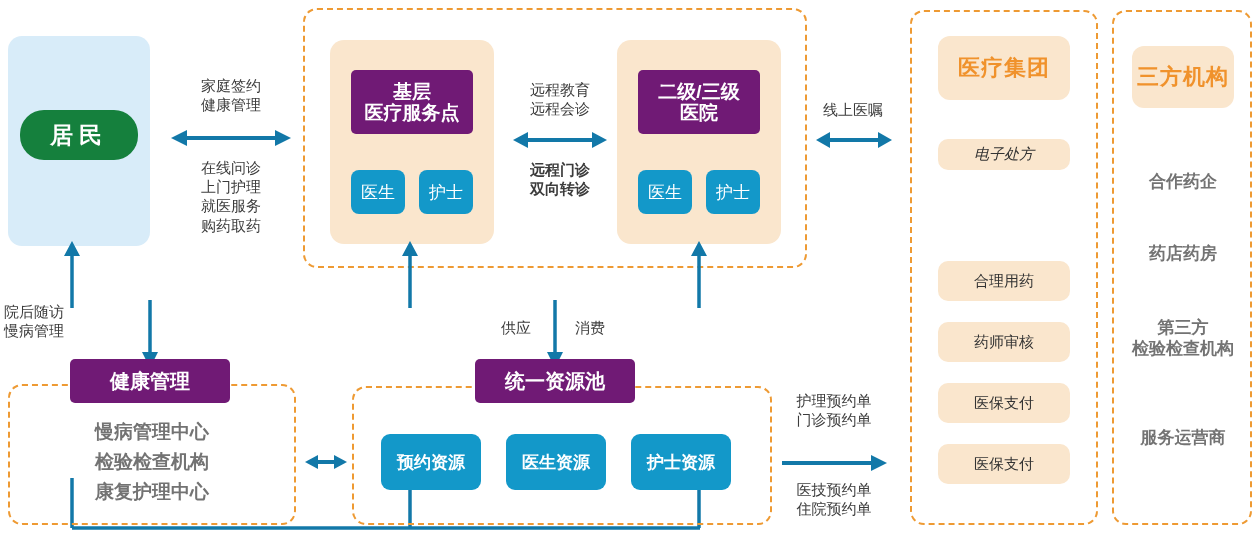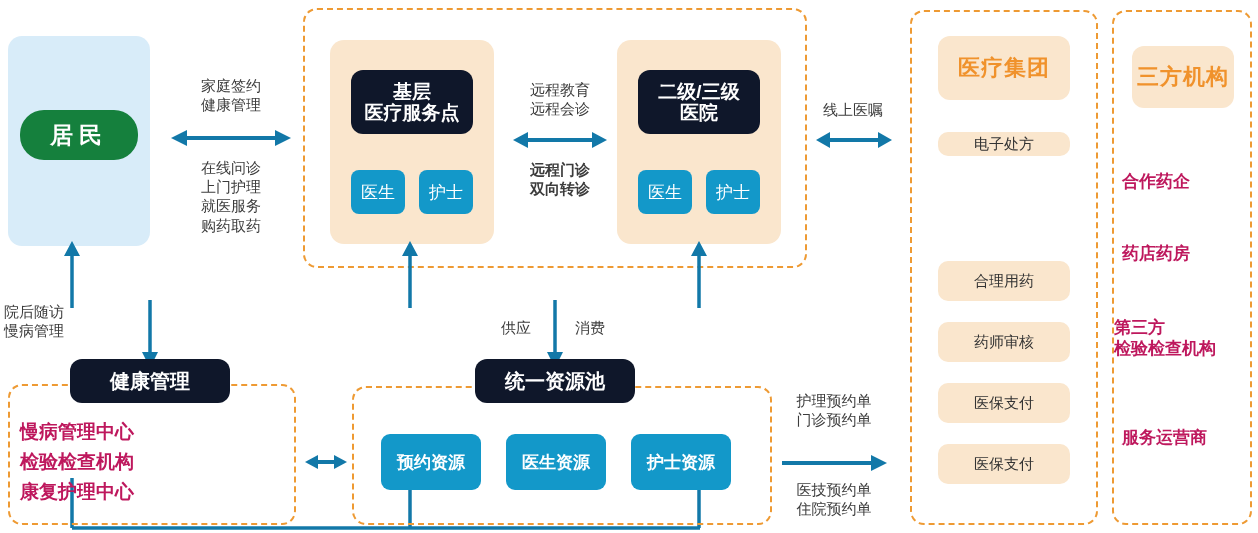--- a/index.html
+++ b/index.html
@@ -30,22 +30,22 @@
   
   .pill-darkblue{
     background:#15803d;
     border-radius:24px;
     color:#fff;
     font-weight:bold;
     display:flex;align-items:center;justify-content:center;
     letter-spacing:6px;
   }
   .pill-orange{
-    background:#0f172a;
-    border-radius:12px;
+    background:#701a75;
+    border-radius:5px;
     color:#fff;
     font-weight:bold;
     display:flex;align-items:center;justify-content:center;
     text-align:center;
     line-height:1.12;
   }
   .pill-cyan{
     background:#1398C9;
     border-radius:8px;
     color:#fff;
@@ -72,22 +72,23 @@
     background:#FAE6CD;
     border-radius:12px;
     display:flex;align-items:center;justify-content:center;
     color:#F0922C;
     font-weight:bold;
     font-size:22px;
     letter-spacing:1px;
   }
 
   .ortext{
-    color:#be185d;
-    font-weight:bold;
+    color:#737373;
+    font-weight:bold;
+    text-align:center;
     line-height:1.22;
   }
 
   .lbl{
     color:#3C3C3C;
     font-size:15px;
     line-height:1.28;
     text-align:center;
     white-space:pre-line;
   }
@@ -157,21 +158,21 @@
   <div class="abs lbl" style="left:810px;top:100px;width:86px;">线上医嘱</div>
   <svg class="abs arrow" style="left:815px;top:128px;width:78px;height:24px;">
     <path d="M12 12 L66 12" stroke="#1278A8" stroke-width="4" fill="none"></path>
     <path d="M1 12 L15 4 L15 20 Z" fill="#1278A8"></path>
     <path d="M77 12 L63 4 L63 20 Z" fill="#1278A8"></path>
   </svg>
 
   <div class="abs dashed" style="left:910px;top:10px;width:188px;height:515px;"></div>
   <div class="abs cream-title" style="left:938px;top:36px;width:132px;height:64px;">医疗集团</div>
 
-  <div class="abs cream-chip" style="left:938px;top:132px;width:132px;height:24px;">电子处方</div>
+  <div class="abs cream-chip" style="left:938px;top:139px;width:132px;height:31px;font-style:italic;">电子处方</div>
   <div class="abs cream-chip" style="left:938px;top:261px;width:132px;height:40px;">合理用药</div>
   <div class="abs cream-chip" style="left:938px;top:322px;width:132px;height:40px;">药师审核</div>
   <div class="abs cream-chip" style="left:938px;top:383px;width:132px;height:40px;">医保支付</div>
   <div class="abs cream-chip" style="left:938px;top:444px;width:132px;height:40px;">医保支付</div>
 
   <div class="abs dashed" style="left:1112px;top:10px;width:140px;height:515px;"></div>
   <div class="abs cream-title" style="left:1132px;top:46px;width:102px;height:62px;">三方机构</div>
 
   <div class="abs ortext" style="left:1122px;top:172px;width:122px;font-size:17px;">合作药企</div>
   <div class="abs ortext" style="left:1122px;top:244px;width:122px;font-size:17px;">药店药房</div>

